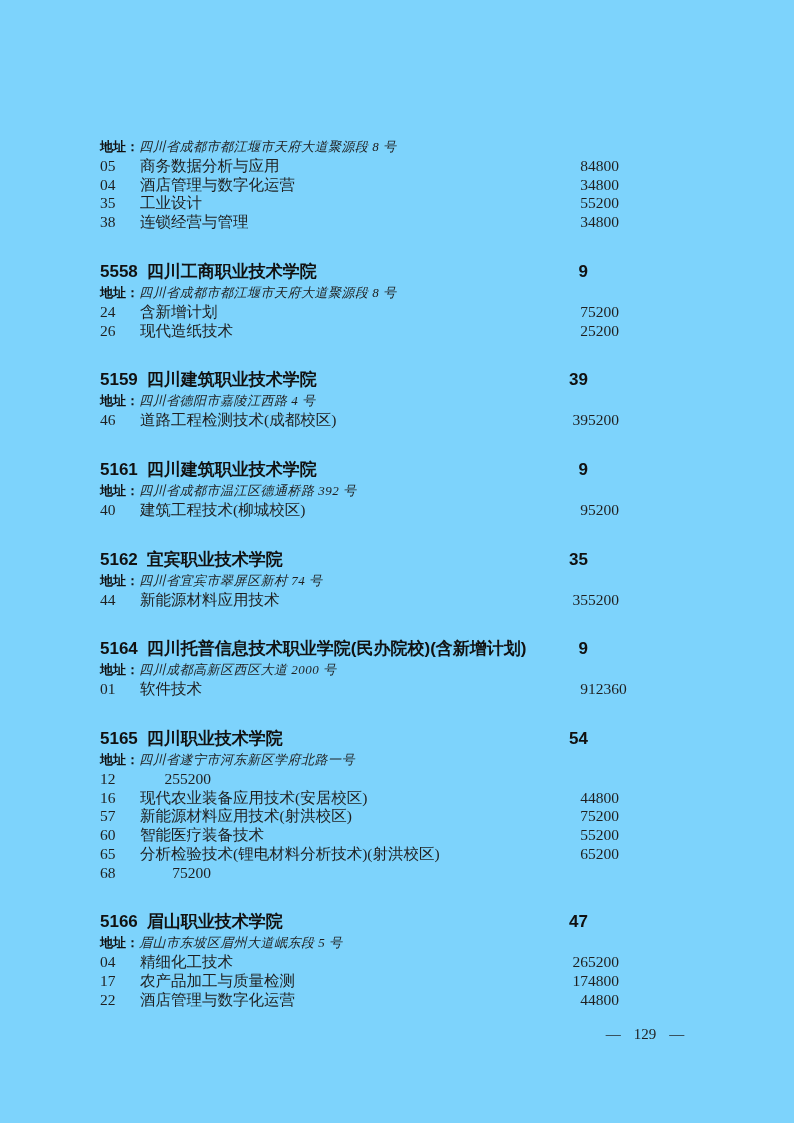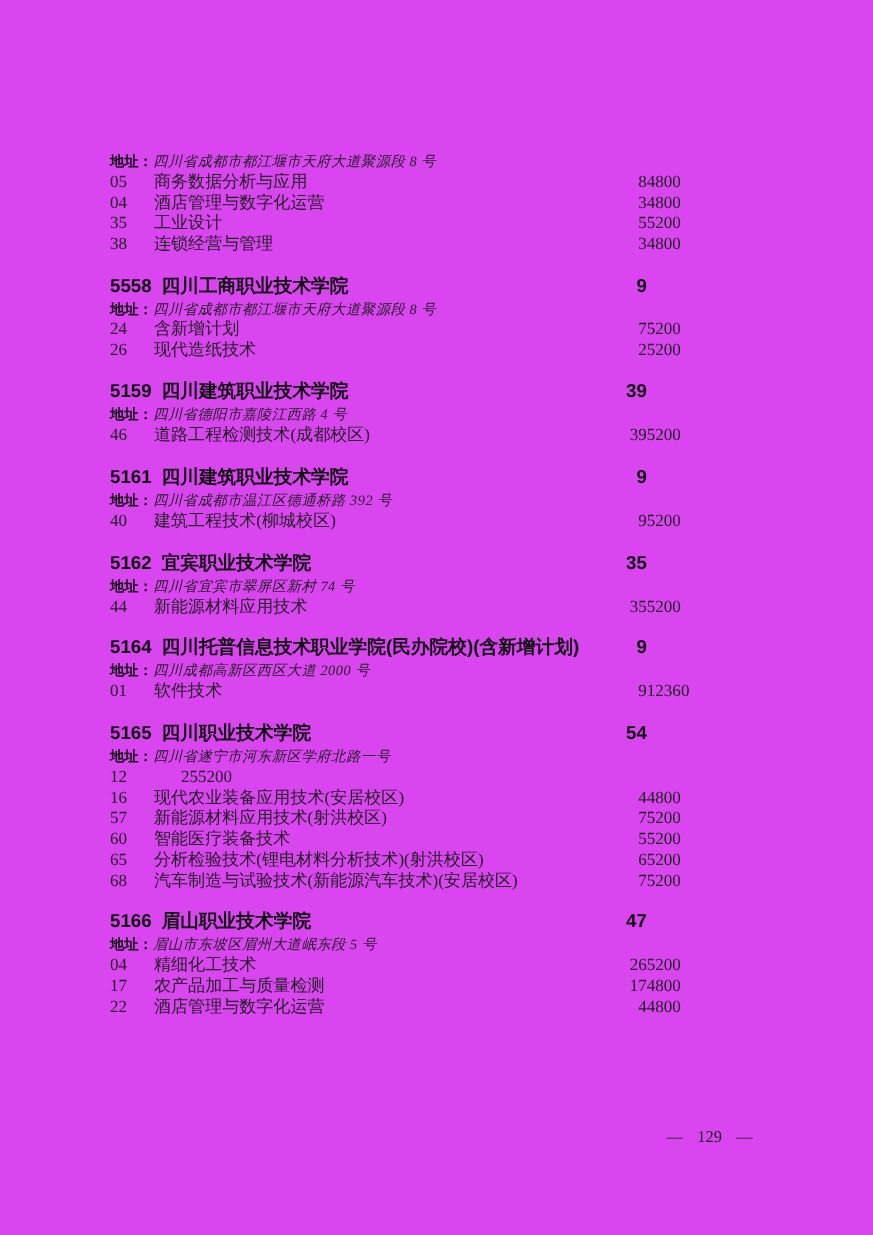--- a/index.html
+++ b/index.html
@@ -1,31 +1,31 @@
 <!DOCTYPE html>
 <html><head>
 <meta charset="utf-8">
 <style>
   html, body { margin: 0; padding: 0; background: #ffffff; }
   .page {
     position: relative;
     width: 794px;
     height: 1123px;
-    background: #d946ef;
+    background: #7dd3fc;
     font-family: "Liberation Serif", serif;
     color: #1f1f1f;
     overflow: hidden;
   }
   .content {
     position: absolute;
     left: 100px;
     top: 137px;
     width: 542px;
   }
-  .sec { margin-top: 16px; }
+  .sec { margin-top: 28px; }
   .sec.first { margin-top: 0; }
 
   
   .hrow {
     display: flex;
     align-items: baseline;
     font-family: "Liberation Sans", sans-serif;
     font-weight: bold;
     font-size: 17px;
     line-height: 23px;
@@ -233,21 +233,20 @@
         <span class="pfee">5200</span>
       </div>
       <div class="prow">
         <span class="pcode">65</span>
         <span class="pname">分析检验技术(锂电材料分析技术)(射洪校区)</span>
         <span class="pcount">6</span>
         <span class="pfee">5200</span>
       </div>
       <div class="prow">
         <span class="pcode">68</span>
-        <span class="pname">汽车制造与试验技术(新能源汽车技术)(安居校区)</span>
         <span class="pcount">7</span>
         <span class="pfee">5200</span>
       </div>
     </section>
 
     <section class="sec">
       <div class="hrow">
         <span class="hcode">5166</span>
         <span class="hname">眉山职业技术学院</span>
         <span class="htotal">47</span>

